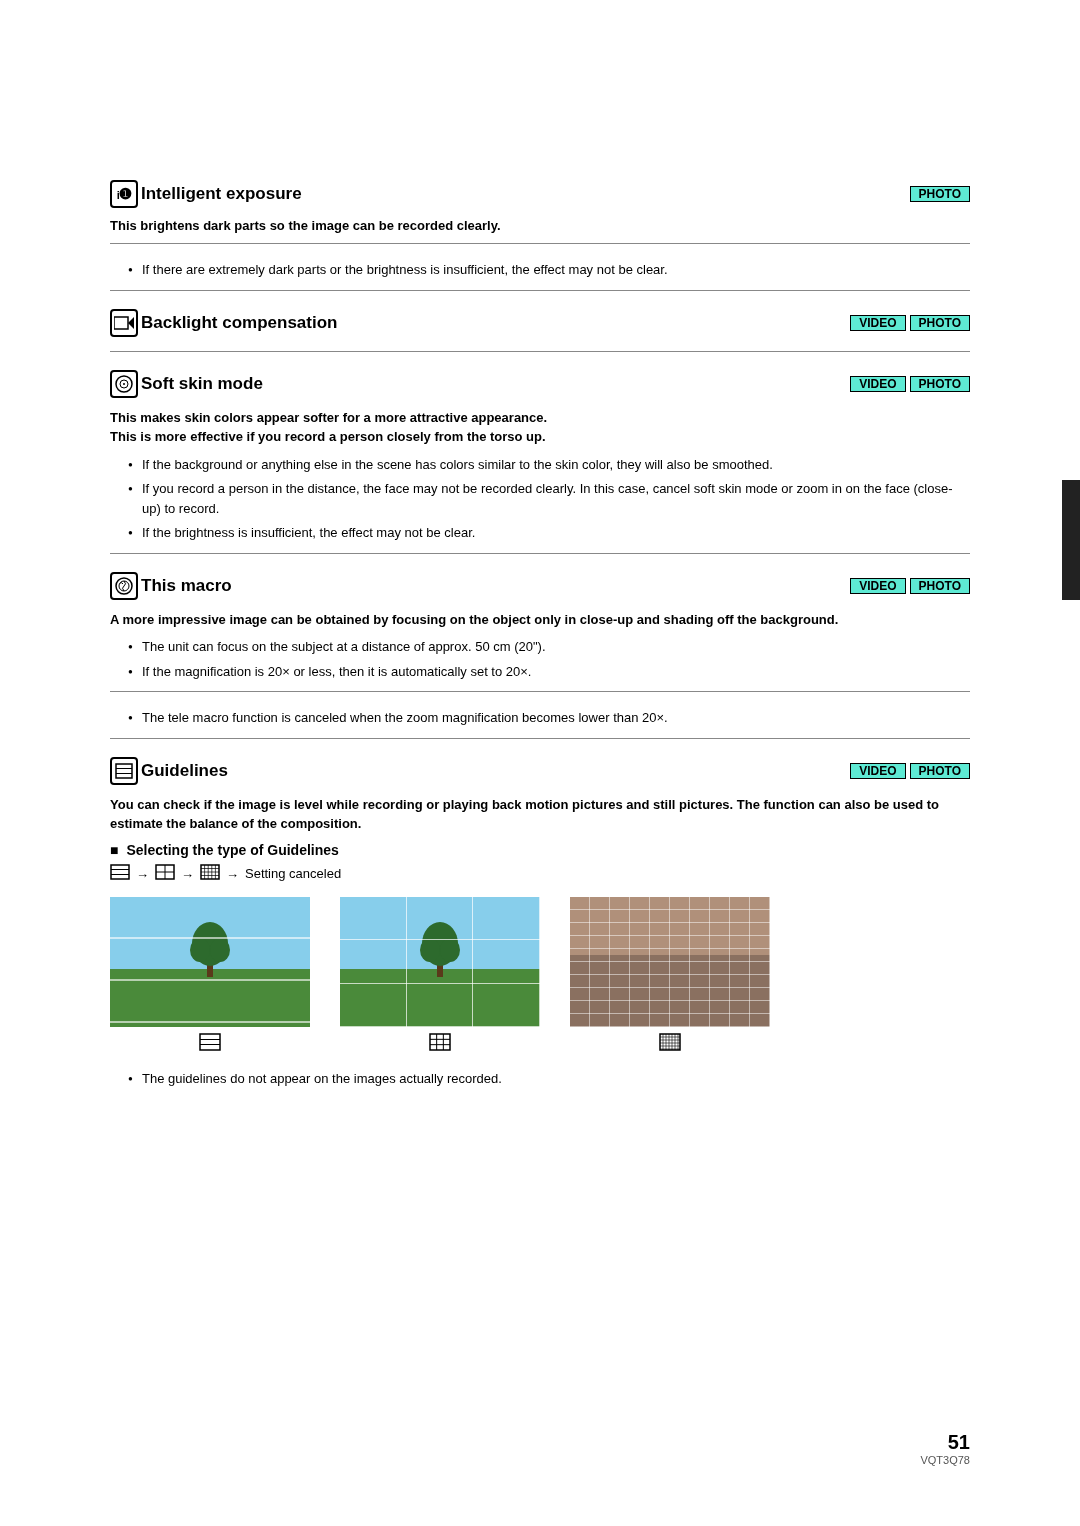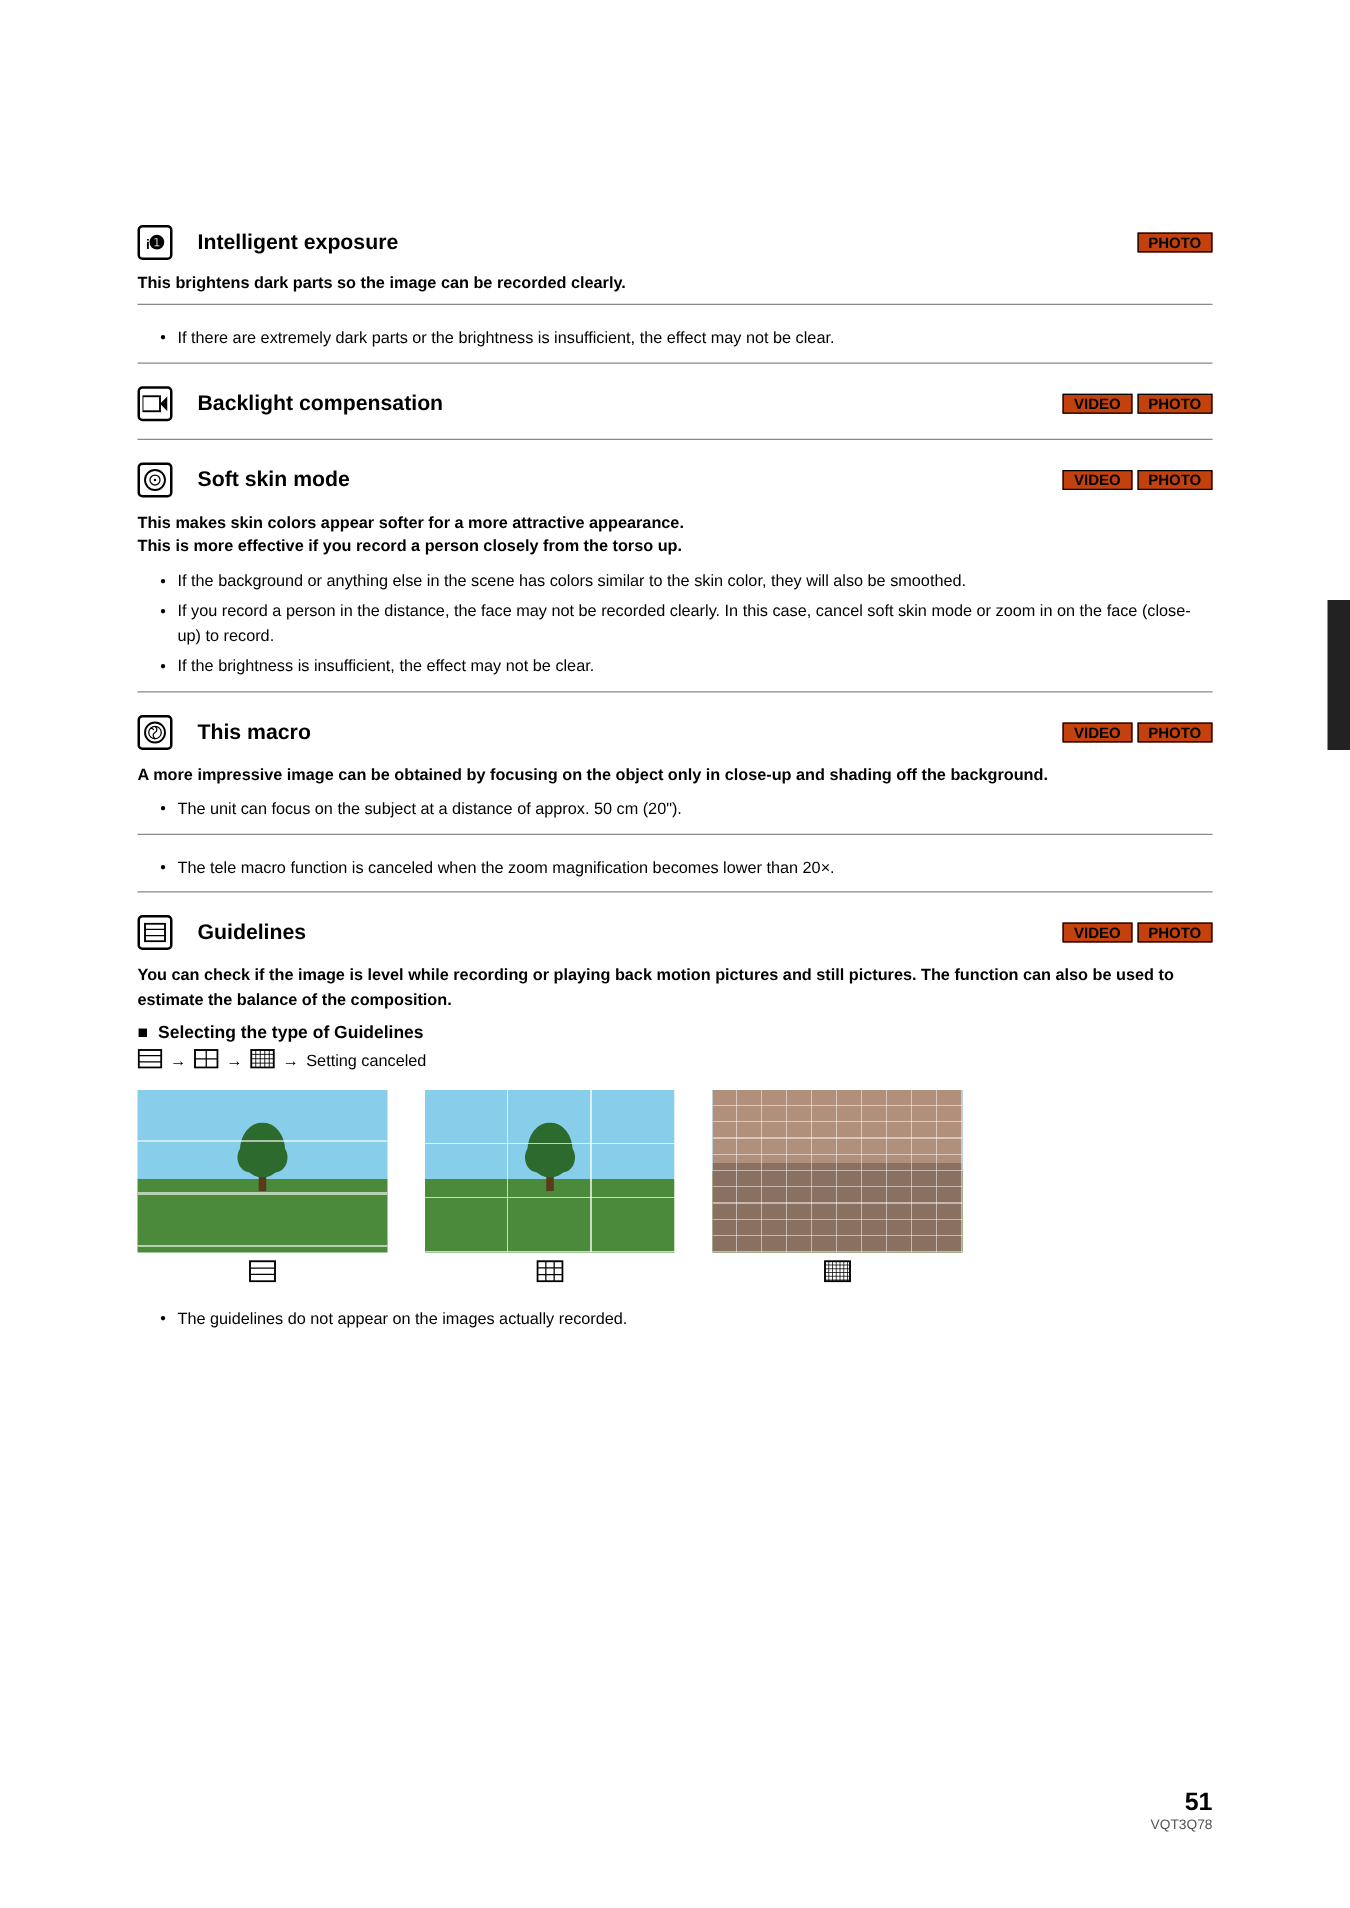--- a/index.html
+++ b/index.html
@@ -38,21 +38,21 @@
       display: flex;
       align-items: center;
       justify-content: space-between;
       margin-bottom: 6px;
       padding-bottom: 4px;
     }
 
     .section-header-left {
       display: flex;
       align-items: center;
-      gap: 20px;
+      gap: 3px;
     }
 
     .section-icon {
       width: 28px;
       height: 28px;
       border: 2px solid #000;
       border-radius: 4px;
       display: flex;
       align-items: center;
       justify-content: center;
@@ -69,21 +69,21 @@
     .badge-group {
       display: flex;
       gap: 4px;
     }
 
     .badge {
       border: 1.5px solid #000;
       padding: 0 8px;
       font-size: 12px;
       font-weight: bold;
-      background: #c2410c;
+      background: #5eead4;
     }
 
     .section-desc {
       font-weight: bold;
       font-size: 13px;
       margin-bottom: 8px;
     }
 
     .section-desc-multi {
       font-weight: bold;
@@ -365,20 +365,21 @@
       <div class="badge-group">
         <span class="badge">VIDEO</span>
         <span class="badge">PHOTO</span>
       </div>
     </div>
     <p class="section-desc-multi">
       A more impressive image can be obtained by focusing on the object only in close-up and shading off the background.
     </p>
     <ul class="bullet-list">
       <li class="bullet-item">The unit can focus on the subject at a distance of approx. 50 cm (20").</li>
+      <li class="bullet-item">If the magnification is 20× or less, then it is automatically set to 20×.</li>
     </ul>
     <hr class="divider">
     <ul class="bullet-list">
       <li class="bullet-item">The tele macro function is canceled when the zoom magnification becomes lower than 20×.</li>
     </ul>
     <hr class="divider">
   </div>
 
   <div class="section">
     <div class="section-header">

